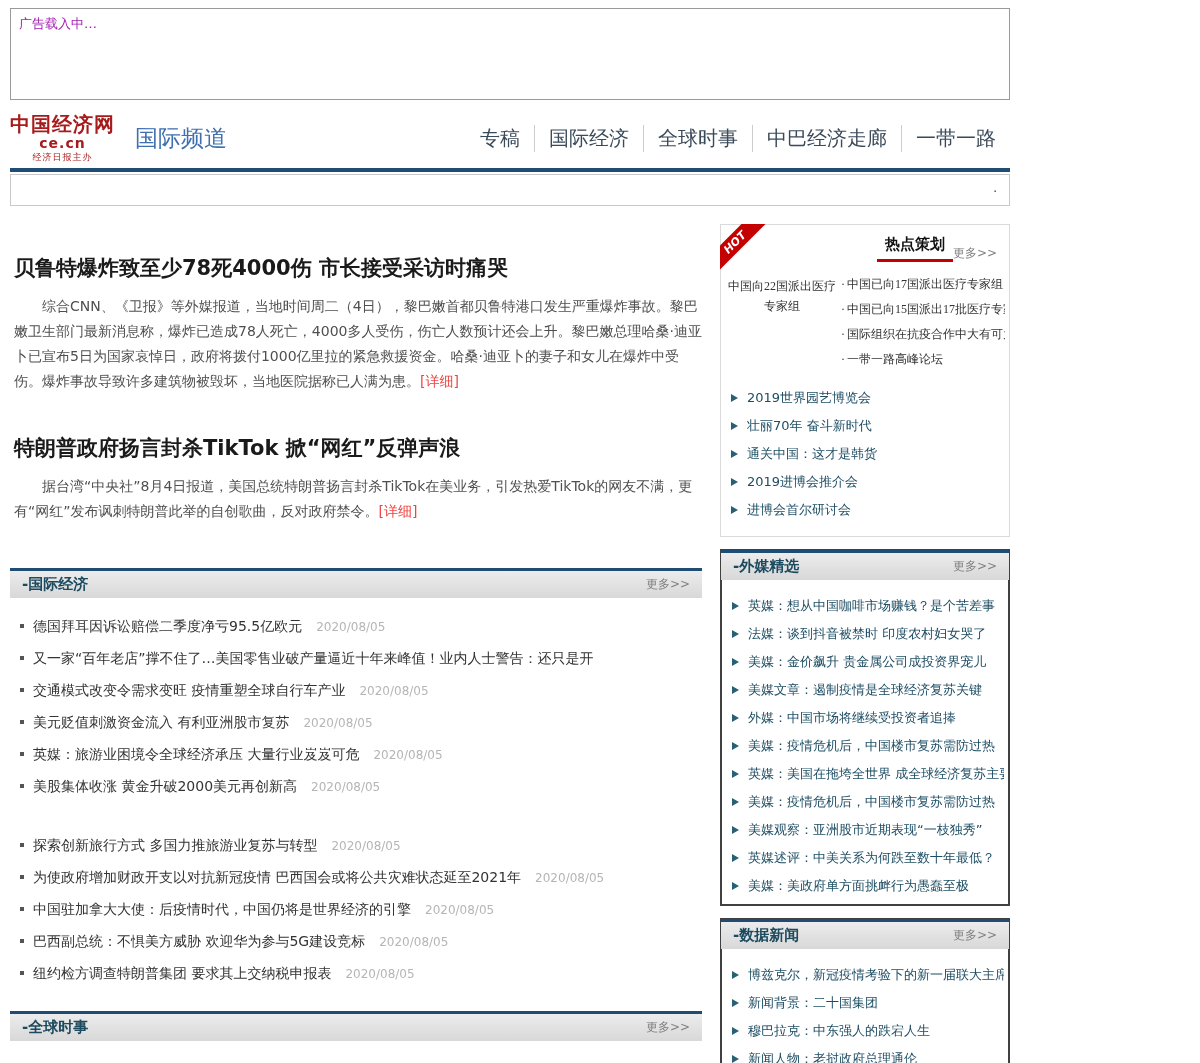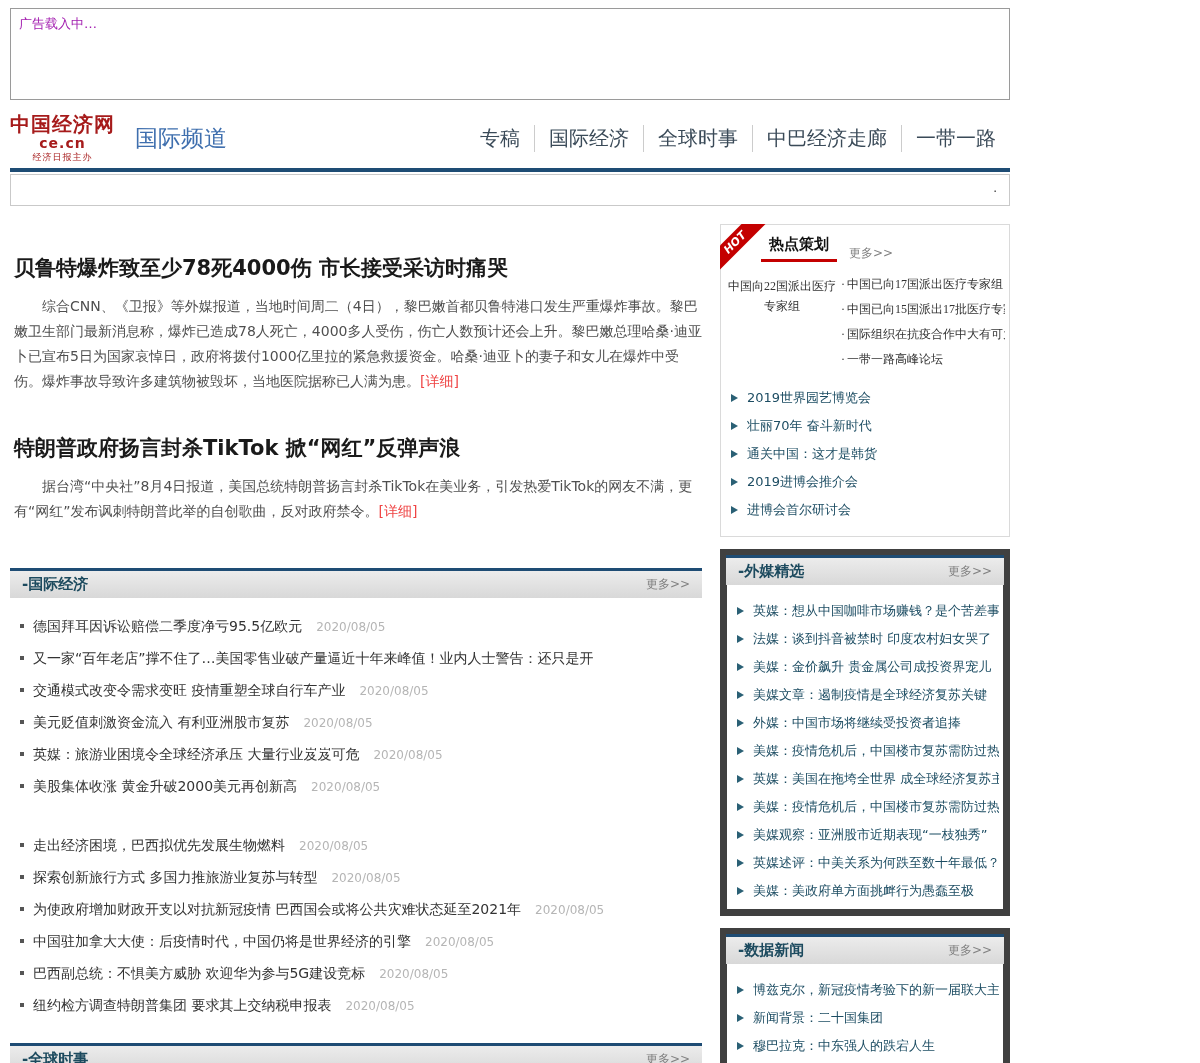--- a/index.html
+++ b/index.html
@@ -44,32 +44,32 @@
   .news-list li{height:32px;line-height:32px;white-space:nowrap;overflow:hidden;padding-left:10px;font-size:14px;color:#333;}
   .sq{display:inline-block;width:4px;height:4px;background:#555;margin:0 9px 3px 0;}
   .news-title{cursor:pointer;}
   .news-date{color:#b5b5b5;font-size:12px;margin-left:14px;}
   .group-gap{height:15px;}
 
   
   .hot-box{border:1px solid #dadada;position:relative;padding-bottom:8px;}
   .ribbon{position:absolute;top:-1px;left:-1px;width:52px;height:52px;overflow:hidden;}
   .ribbon span{position:absolute;display:block;width:78px;left:-24px;top:10px;transform:rotate(-45deg);background:#c40000;color:#fff;font-size:11px;font-weight:bold;font-style:italic;text-align:center;padding:2px 0;}
-  .hot-header{display:flex;align-items:flex-end;justify-content:flex-start;padding:10px 12px 0 40px;gap:12px;}
+  .hot-header{display:flex;align-items:flex-end;justify-content:flex-end;padding:10px 12px 0 40px;}
   .hot-title{font-weight:bold;font-size:15px;color:#111;border-bottom:3px solid #c40000;padding:0 8px 5px;}
   .hot-content{display:flex;padding:10px 2px 0 2px;font-family:Liberation Serif, serif;}
   .hot-caption{width:118px;text-align:center;font-size:12px;color:#333;line-height:20px;padding-top:4px;cursor:pointer;}
   .hot-links{width:164px;overflow:hidden;}
   .hot-link{font-size:12px;color:#333;line-height:25px;white-space:nowrap;overflow:hidden;cursor:pointer;}
   .hot-link::before{content:"·";margin-right:2px;color:#333;}
   .topic-list,.side-list{list-style:none;margin:0;padding:12px 4px 4px 10px;}
   .topic-list li,.side-list li{height:28px;line-height:28px;white-space:nowrap;overflow:hidden;font-size:13px;color:#1d4d63;}
   .arrow{display:inline-block;width:0;height:0;border-left:7px solid #2a6075;border-top:4px solid transparent;border-bottom:4px solid transparent;margin-right:9px;}
   .side-link{cursor:pointer;}
-  .side-box{border:7px solid #404040;margin-top:12px;}
+  .side-box{border:2px solid #404040;margin-top:12px;}
   .side-box .section-bar{margin-top:-1px;margin-left:-1px;margin-right:-1px;}
 </style>
 </head>
 <body>
 
 <div class="container">
 
   <div class="ad-box">
     <span>广告载入中…</span>
   </div>
@@ -138,23 +138,20 @@
   <li>
     <span class="sq"></span><span class="news-title">英媒：旅游业困境令全球经济承压 大量行业岌岌可危</span><span class="news-date">2020/08/05</span>
   </li>
 
   <li>
     <span class="sq"></span><span class="news-title">美股集体收涨 黄金升破2000美元再创新高</span><span class="news-date">2020/08/05</span>
   </li>
 </ul>
       <div class="group-gap"></div>
       <ul class="news-list">
-  <li>
-    <span class="sq"></span><span class="news-title">走出经济困境，巴西拟优先发展生物燃料</span><span class="news-date">2020/08/05</span>
-  </li>
 
   <li>
     <span class="sq"></span><span class="news-title">探索创新旅行方式 多国力推旅游业复苏与转型</span><span class="news-date">2020/08/05</span>
   </li>
 
   <li>
     <span class="sq"></span><span class="news-title">为使政府增加财政开支以对抗新冠疫情 巴西国会或将公共灾难状态延至2021年</span><span class="news-date">2020/08/05</span>
   </li>
 
   <li>

